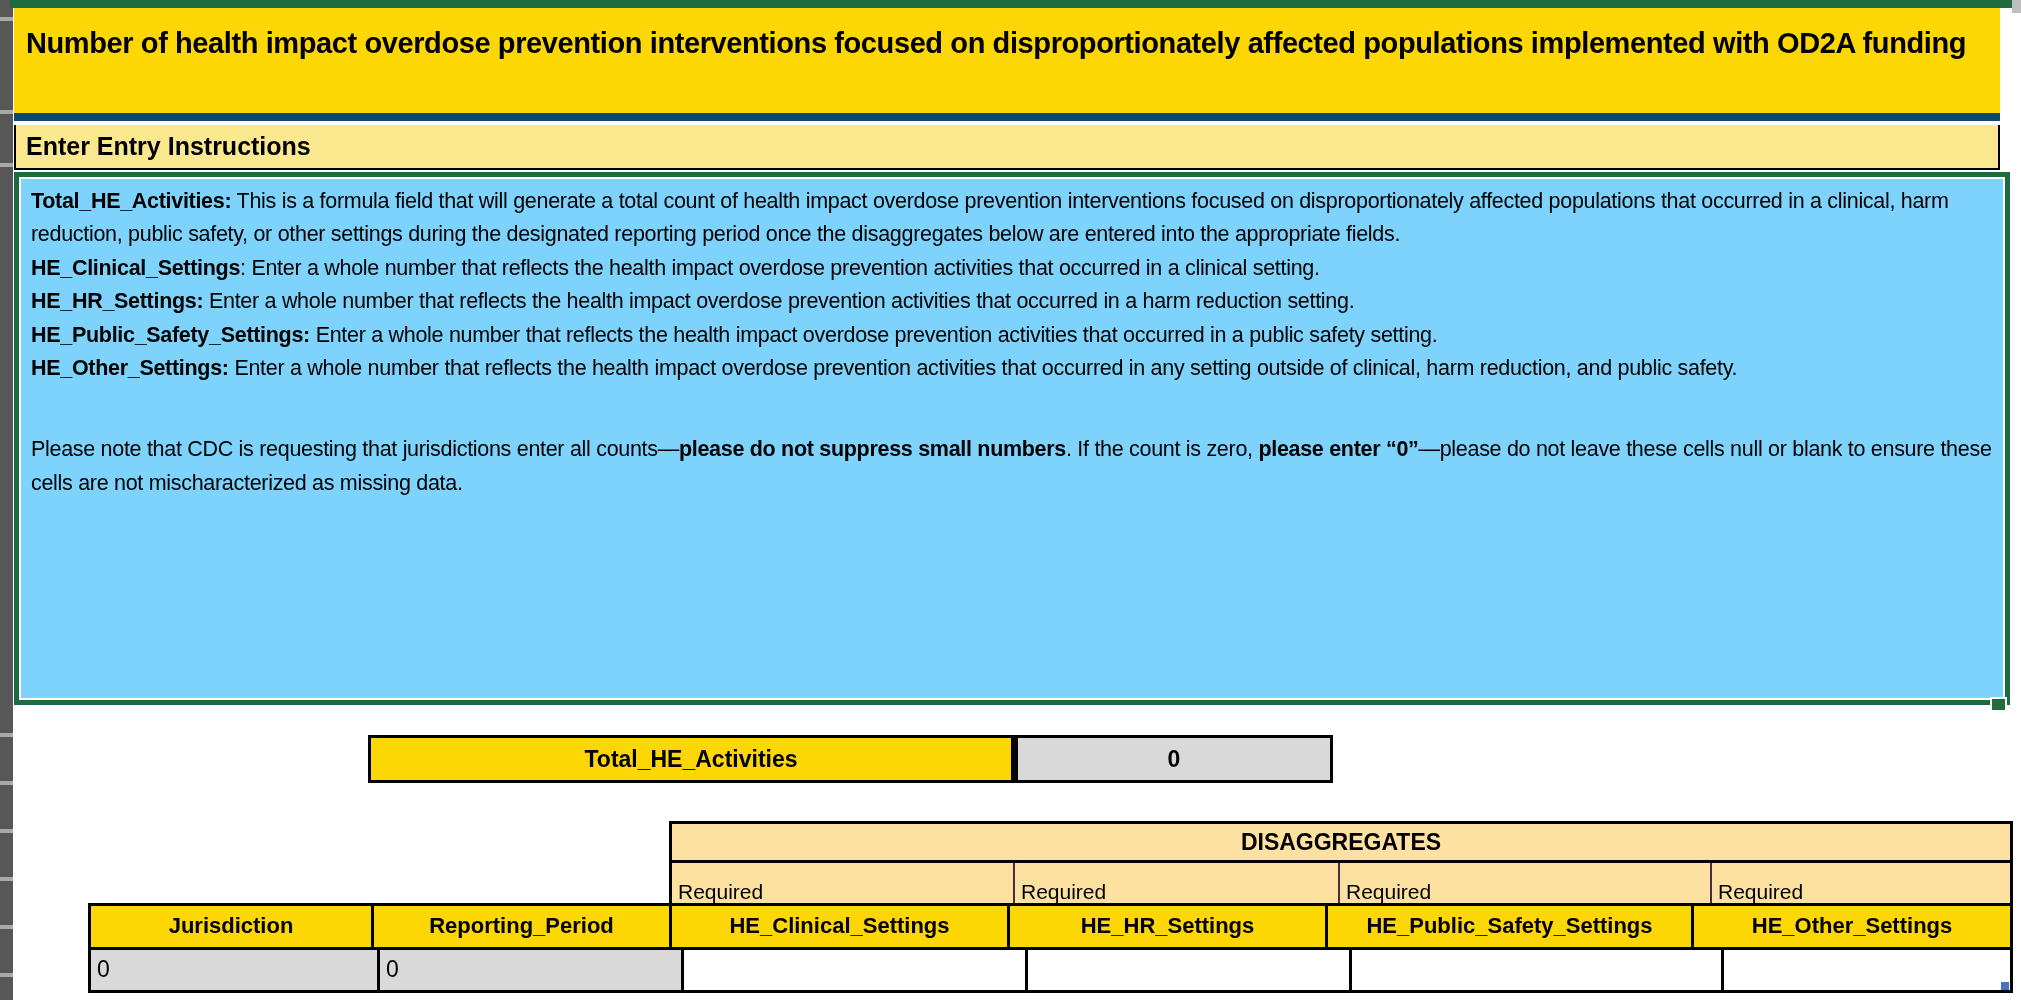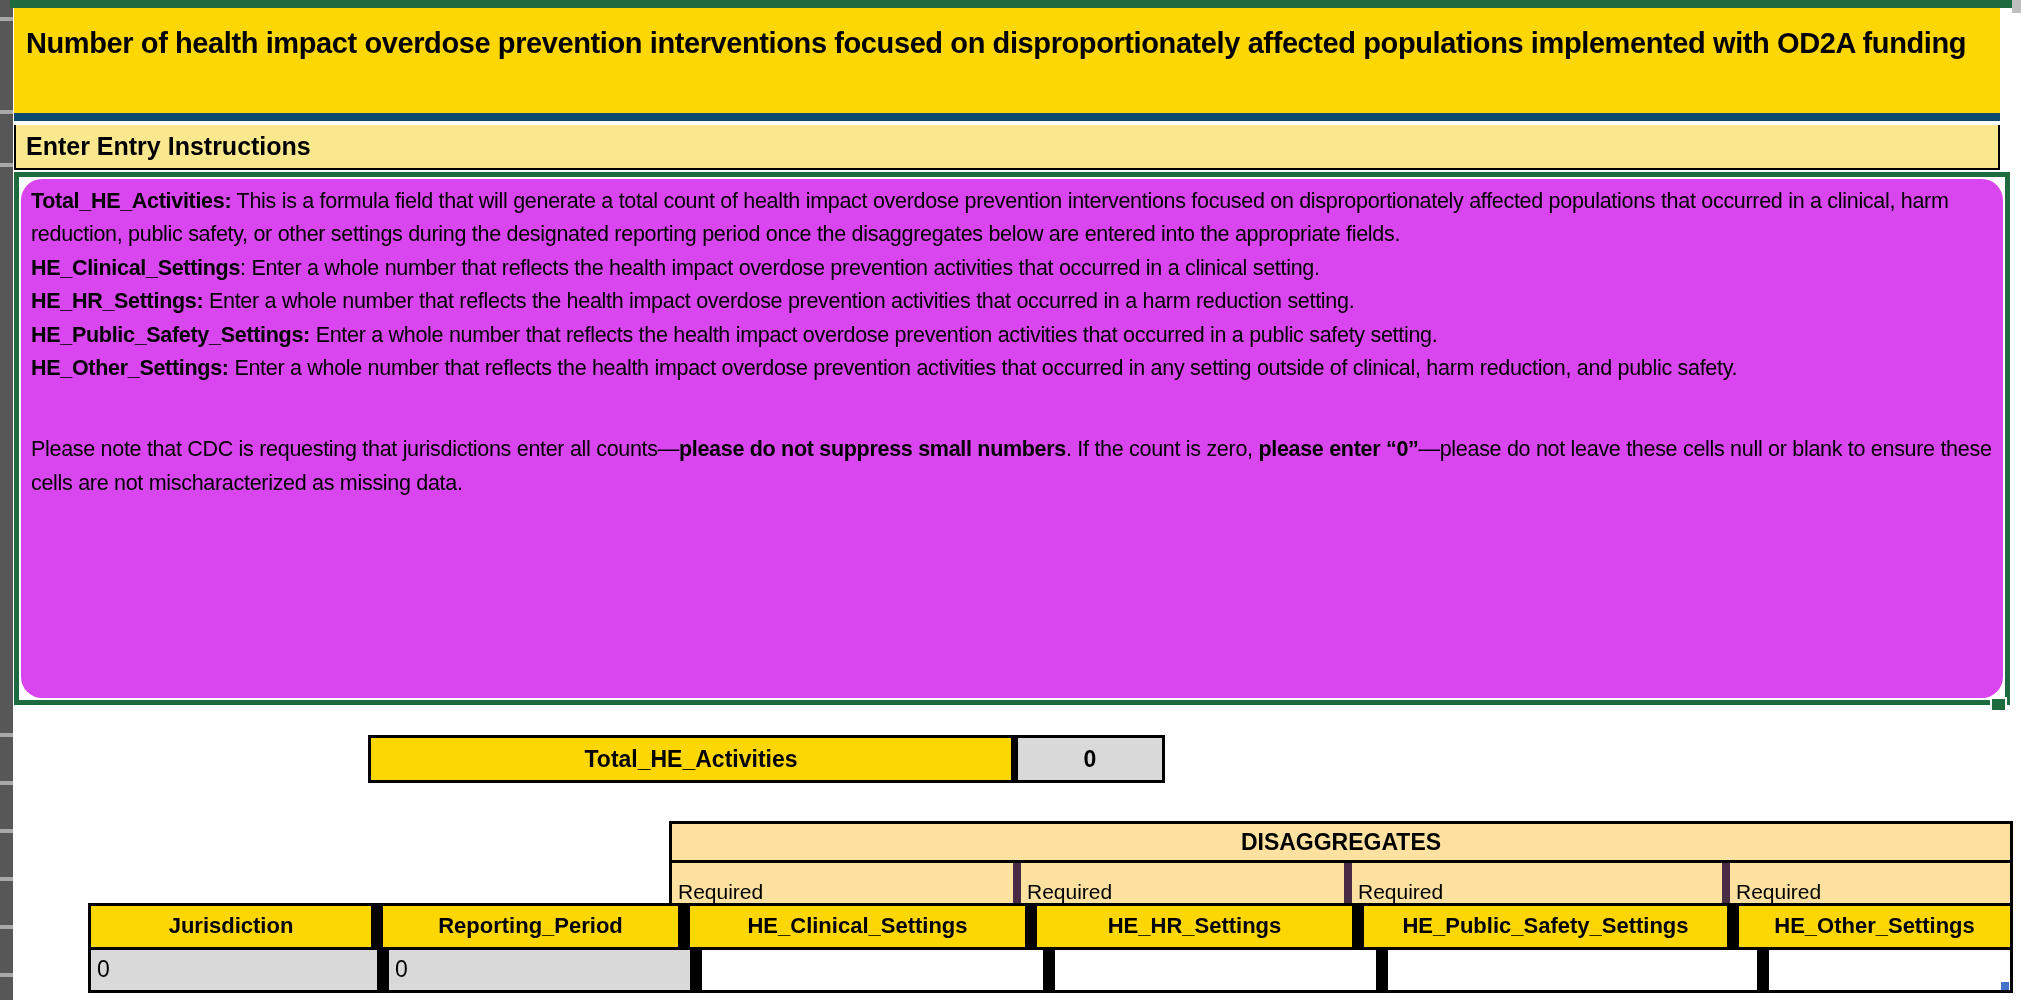--- a/index.html
+++ b/index.html
@@ -25,63 +25,63 @@
     position:absolute;left:14px;top:125px;width:1986px;height:45px;
     background:#fae88f;border:2px solid #000;border-top:none;box-sizing:border-box;
     font-size:25px;font-weight:bold;display:flex;align-items:center;padding-left:10px;
   }
   
   .instr-box{
     position:absolute;left:14px;top:172px;width:1996px;height:533px;
     border:5px solid #1f6b40;background:#fff;box-sizing:border-box;padding:2px;
   }
   .instr-inner{
-    width:100%;height:100%;background:#d946ef;box-sizing:border-box;
-    padding:6px 10px 0 10px;font-size:21.5px;line-height:33.4px;letter-spacing:-0.3px;border-radius:21px;
+    width:100%;height:100%;background:#7dd3fc;box-sizing:border-box;
+    padding:6px 10px 0 10px;font-size:21.5px;line-height:33.4px;letter-spacing:-0.3px;
   }
   .instr-inner p{margin:0;}
   .instr-inner .note{margin-top:48px;}
   b,.b{font-weight:bold;}
   .sel-handle{
     position:absolute;left:1990px;top:697px;width:17px;height:15px;
     background:#1f6b40;border:2px solid #fff;box-sizing:border-box;
   }
   
   .total-row{
-    position:absolute;left:368px;top:735px;width:797px;height:48px;
+    position:absolute;left:368px;top:735px;width:965px;height:48px;
     background:#000;display:flex;gap:7px;padding:3px;box-sizing:border-box;
   }
   .total-label{
     flex:0 0 640px;background:#fdd704;display:flex;align-items:center;justify-content:center;
     font-size:23px;font-weight:bold;
   }
   .total-value{
     flex:1;background:#d9d9d9;display:flex;align-items:center;justify-content:center;
     font-size:23px;font-weight:bold;
   }
   
   .disagg{
     position:absolute;left:669px;top:821px;width:1344px;height:102px;
     background:#000;display:flex;flex-direction:column;gap:3px;padding:3px;box-sizing:border-box;
   }
   .disagg-title{
     flex:0 0 36px;background:#fde1a0;display:flex;align-items:center;justify-content:center;
     font-size:23px;font-weight:bold;
   }
-  .required-row{flex:1;background:#4a2b45;display:flex;gap:8px;}
+  .required-row{flex:1;background:#4a2b45;display:flex;gap:2px;}
   .required-cell{
     background:#fde1a0;display:flex;align-items:center;padding-left:6px;font-size:21px;
   }
   .rc1{flex:0 0 335px;} .rc2{flex:0 0 317px;} .rc3{flex:0 0 364px;} .rc4{flex:1;}
   
   .table{
     position:absolute;left:88px;top:903px;width:1925px;height:90px;
     background:#000;display:flex;flex-direction:column;gap:3px;padding:3px;box-sizing:border-box;
   }
-  .trow{flex:1;display:flex;gap:12px;justify-content:flex-end;}
+  .trow{flex:1;display:flex;gap:3px;justify-content:flex-end;}
   .c1{flex:0 0 280px;} .c2{flex:0 0 295px;} .c3{flex:0 0 335px;}
   .c4{flex:0 0 315px;} .c5{flex:0 0 363px;} .c6{flex:1;}
   .hcell{
     background:#fdd704;display:flex;align-items:center;justify-content:center;
     font-size:22px;font-weight:bold;
   }
   .dcell{
     background:#fff;display:flex;align-items:center;padding-left:6px;font-size:23px;
   }
   .dcell.gray{background:#d9d9d9;}

